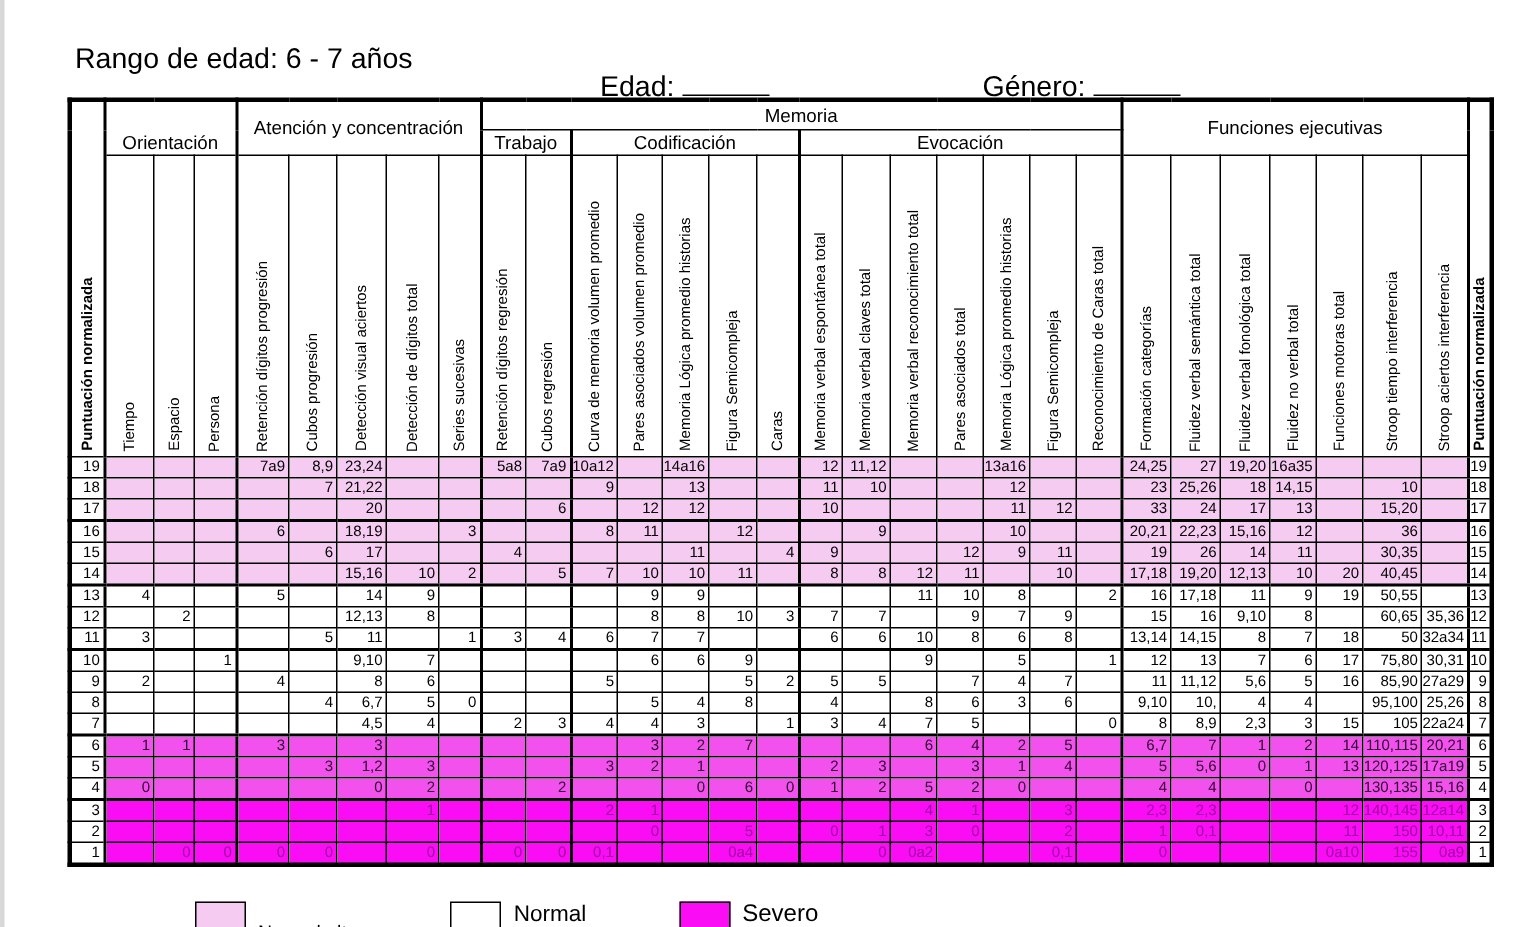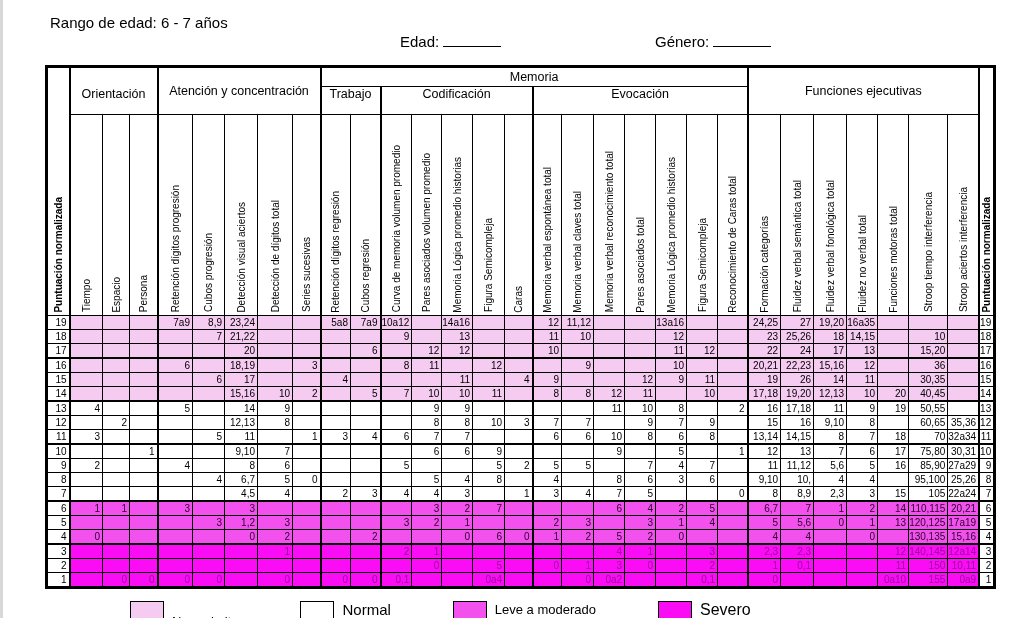--- a/index.html
+++ b/index.html
@@ -1,32 +1,32 @@
 <!DOCTYPE html>
 <html><head>
 <meta charset="utf-8">
 <style>
   html,body{margin:0;padding:0;background:#fff;}
   body{width:1024px;height:618px;position:relative;font-family:"Liberation Sans",sans-serif;color:#000;overflow:hidden;}
   .edge{position:absolute;left:0;top:0;width:3px;height:618px;background:#d8d8d8;}
 
   
-  .form-area{position:absolute;left:0;top:0;width:892px;height:60px;font-size:15px;}
+  .form-area{position:absolute;left:0;top:15px;width:892px;height:60px;font-size:19px;}
   .fa-item{position:absolute;white-space:nowrap;}
   .uline{display:inline-block;border-bottom:1px solid #000;height:13px;vertical-align:baseline;}
 
   
   .tbl-wrap{position:absolute;left:45px;top:65px;}
   table{border-collapse:collapse;table-layout:fixed;border:3px solid #000;}
   th,td{border:1px solid #000;padding:0;margin:0;overflow:hidden;}
   thead th{background:#fff;font-weight:normal;}
   .band1{height:20px;}
   .band2{height:17px;}
   .grp{font-size:12.5px;text-align:center;vertical-align:middle;line-height:1.15;}
-  .grp.bottom{vertical-align:bottom;padding-bottom:13px;}
+  .grp.bottom{vertical-align:bottom;padding-bottom:1px;}
   th.rot{height:200px;vertical-align:bottom;text-align:center;}
   th.rot div{writing-mode:vertical-rl;transform:rotate(180deg);white-space:nowrap;font-size:10px;line-height:11px;margin:0 auto;padding-top:3px;}
   th.scorerot{vertical-align:bottom;}
   th.scorerot div{writing-mode:vertical-rl;transform:rotate(180deg);white-space:nowrap;font-size:10px;font-weight:bold;margin:0 auto;padding-top:3px;}
 
   tbody td{font-size:10px;height:13px;line-height:13px;text-align:right;padding-right:2px;white-space:nowrap;}
   td.score{background:#fff;color:#000;}
   .bl{border-left:2px solid #000 !important;}
   tr.hb td{border-bottom:2px solid #000;}
 
@@ -284,21 +284,21 @@
           <td class="d">12</td>
           <td class="d"></td>
           <td class="d"></td>
           <td class="d bl">10</td>
           <td class="d"></td>
           <td class="d"></td>
           <td class="d"></td>
           <td class="d">11</td>
           <td class="d">12</td>
           <td class="d"></td>
-          <td class="d bl">22</td>
+          <td class="d bl">33</td>
           <td class="d">24</td>
           <td class="d">17</td>
           <td class="d">13</td>
           <td class="d"></td>
           <td class="d">15,20</td>
           <td class="d"></td>
           <td class="score bl">17</td>
         </tr>
         <tr class="normal_alto">
           <td class="score bl">16</td>
@@ -487,21 +487,21 @@
           <td class="d">10</td>
           <td class="d">8</td>
           <td class="d">6</td>
           <td class="d">8</td>
           <td class="d"></td>
           <td class="d bl">13,14</td>
           <td class="d">14,15</td>
           <td class="d">8</td>
           <td class="d">7</td>
           <td class="d">18</td>
-          <td class="d">70</td>
+          <td class="d">50</td>
           <td class="d">32a34</td>
           <td class="score bl">11</td>
         </tr>
         <tr class="normal">
           <td class="score bl">10</td>
           <td class="d bl"></td>
           <td class="d"></td>
           <td class="d">1</td>
           <td class="d bl"></td>
           <td class="d"></td>
@@ -835,20 +835,16 @@
 <div class="legend" id="legend">
     <div class="leg-item">
       <div class="swatch" style="background: rgb(246, 203, 242);"></div>
       <span style="font-size: 13px; margin-top: 24px;">Normal alto</span>
     </div>
     <div class="leg-item">
       <div class="swatch" style="background: rgb(255, 255, 255);"></div>
       <span style="font-size: 15px;">Normal</span>
     </div>
     <div class="leg-item">
-      <div class="swatch" style="background: rgb(242, 81, 238);"></div>
-      <span style="font-size: 13px;">Leve a moderado</span>
-    </div>
-    <div class="leg-item">
       <div class="swatch" style="background: rgb(250, 12, 244);"></div>
       <span style="font-size: 16px;">Severo</span>
     </div>
   </div>
 
 </body></html>

